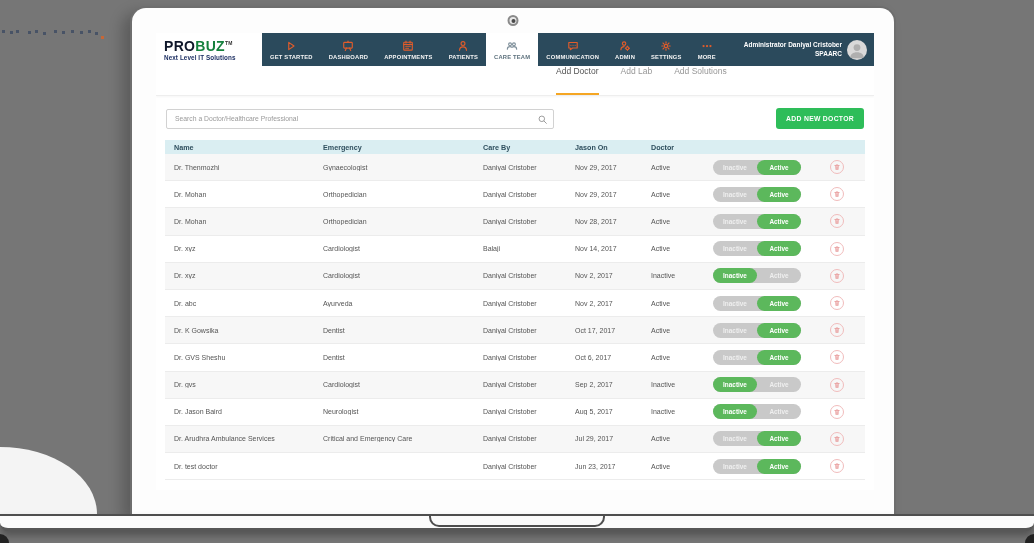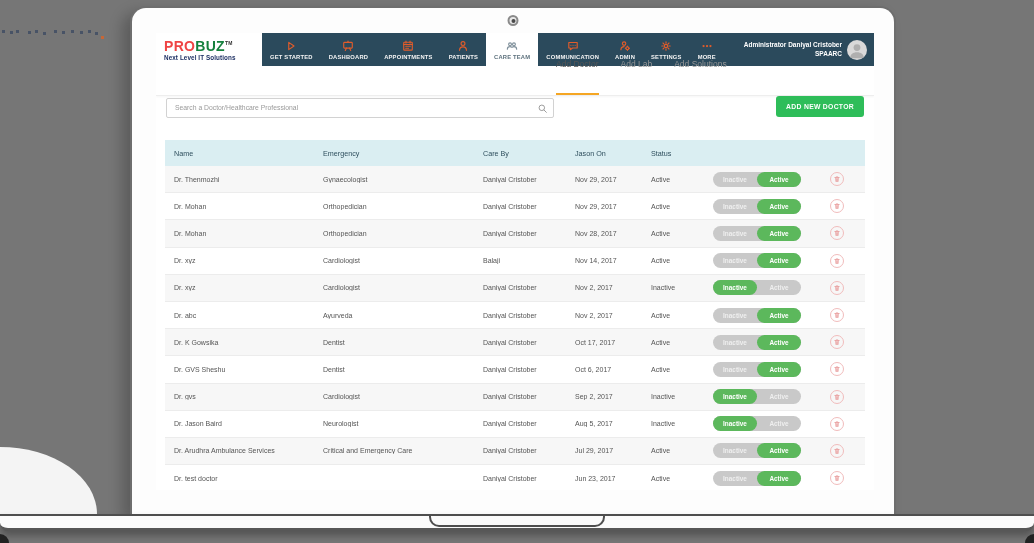--- a/index.html
+++ b/index.html
@@ -51,21 +51,21 @@
   .notch {
     position:absolute; left:50%; top:0; transform:translateX(-50%);
     width:176px; height:11px; background:#fbfbfb;
     border:2px solid #4e4e4e; border-top:none; border-radius:0 0 10px 10px;
   }
 
   
   .navbar { height:33px; background:#2b4a5c; display:flex; align-items:stretch; flex:none; }
   .logo { width:106px; flex:none; background:#fff; padding:3px 0 0 8px; }
   .logo-line { font-size:14px; font-weight:bold; letter-spacing:.3px; line-height:14px; }
-  .logo-pro { color:#ef4444;text-align:center; }
+  .logo-pro { color:#0f172a;text-align:center; }
   .logo-buz { color:#15803d; }
   .logo-tm { font-size:5px; color:#333; vertical-align:super; font-weight:bold; }
   .logo-tagline { font-size:6.3px; font-weight:bold; color:#16295e; margin-top:1px; letter-spacing:.1px; }
   .nav-items { display:flex; align-items:stretch; }
   .nav-item {
     display:flex; flex-direction:column; align-items:center; justify-content:center;
     gap:2px; padding:0 8px; cursor:pointer;
   }
   .nav-item.active { background:#fff; }
   .nav-icon { height:12px; color:#e25c2a; display:flex; align-items:center; }
@@ -82,27 +82,27 @@
     display:flex; align-items:center; justify-content:center; overflow:hidden; flex:none;
   }
 
   
   .tabs-row {
     height:30px; display:flex; align-items:flex-end; gap:22px;
     padding-left:400px; border-bottom:1px solid #eee; flex:none;
     box-shadow:0 1px 2px rgba(0,0,0,.04);
   }
   .tab {
-    font-size:8.5px; color:#979797; padding-bottom:24px; cursor:pointer;
+    font-size:8.5px; color:#979797; padding-bottom:17px; cursor:pointer;
     border-bottom:2px solid transparent; white-space:nowrap;
   }
   .tab.active { color:#555; border-bottom-color:#f5a623; }
 
   
-  .toolbar { height:44px; display:flex; padding:0 10px; flex:none; }
+  .toolbar { height:44px; display:flex; align-items:center; padding:0 10px; flex:none; }
   .search-box { position:relative; width:388px; }
   .search-box input {
     width:100%; height:20px; border:1px solid #d2d2d2; border-radius:2px;
     font-size:6.8px; padding:0 20px 0 8px; color:#333; outline:none;
     font-family:"Liberation Sans","DejaVu Sans",sans-serif;
   }
   .search-box input::placeholder { color:#9a9a9a; }
   .search-icon { position:absolute; right:6px; top:4px; color:#999; }
   .add-btn {
     margin-left:auto; height:21px; padding:0 10px; border:none; border-radius:3px;
@@ -112,22 +112,22 @@
   }
 
   
   .table { margin:0 9px; flex:1; display:flex; flex-direction:column; overflow:hidden; }
   .thead, .trow {
     display:grid;
     grid-template-columns:158px 160px 92px 76px 62px 96px 1fr;
     align-items:center;
   }
   .thead {
-    height:26px; background:#daeef2; flex:none;
-    font-size:7.2px; font-weight:normal; color:#2f4f5e;
+    height:14px; background:#daeef2; flex:none;
+    font-size:7.2px; font-weight:bold; color:#2f4f5e;
   }
   .thead .cell:first-child, .trow .cell:first-child { padding-left:9px; }
   .tbody { flex:1; overflow:hidden; }
   .trow { height:27.2px; border-bottom:1px solid #ececec; background:#fff; font-size:7px; color:#555; }
   .trow.odd { background:#f7f7f7; }
   .cell { white-space:nowrap; overflow:hidden; }
 
   
   .toggle {
     width:88px; height:15px; background:#c9c9c9; border-radius:8px;
@@ -306,21 +306,21 @@
       </div>
       <button class="add-btn">ADD NEW DOCTOR</button>
     </div>
 
     <div class="table">
       <div class="thead">
         <div class="cell">Name</div>
         <div class="cell">Emergency</div>
         <div class="cell">Care By</div>
         <div class="cell">Jason On</div>
-        <div class="cell">Status</div>
+        <div class="cell">Doctor</div>
         <div class="cell"></div>
         <div class="cell"></div>
       </div>
       <div class="tbody">
   <div class="trow odd">
     <div class="cell">Dr. Thenmozhi</div>
     <div class="cell">Gynaecologist</div>
     <div class="cell">Daniyal Cristober</div>
     <div class="cell">Nov 29, 2017</div>
     <div class="cell">Active</div>

